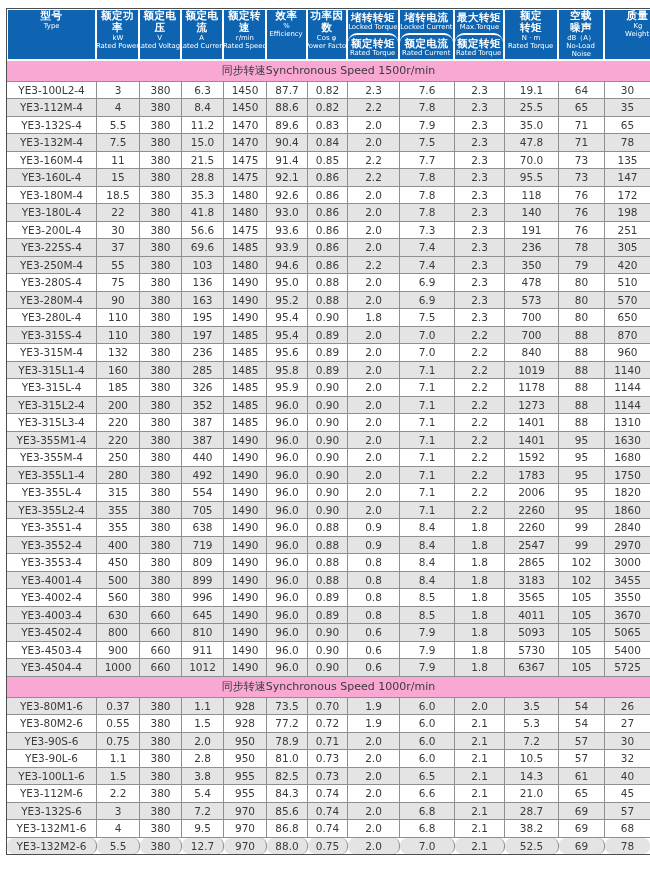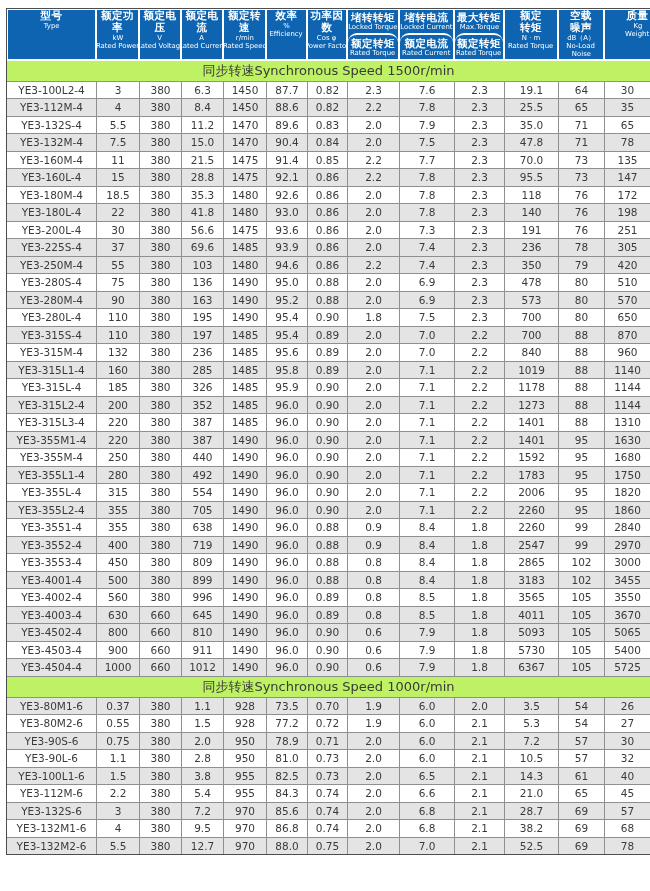--- a/index.html
+++ b/index.html
@@ -43,44 +43,44 @@
   .th-zh { font-size: 10.5px; font-weight: bold; letter-spacing: 0.5px; }
   .th-en { font-size: 7.5px; transform: scale(0.92); white-space: nowrap; }
   .th-frac { display: flex; flex-direction: column; height: 100%; }
   .th-frac-part {
     flex: 1; display: flex; flex-direction: column;
     align-items: center; justify-content: center; line-height: 1.05; border-radius: 9px;
   }
   .th-frac-part.bot { border-top: 2px solid #ffffff; text-align: center; }
   
   td.section-title {
-    background: #bef264;
+    background: #f9a8d4;
     color: #3a3a3a;
     text-align: center;
-    font-size: 13px;
+    font-size: 11px;
     height: 18px;
     border-bottom: 1px solid #8f8f8f;
     padding: 1px 0;
   }
   
   td.cell {
     color: #3a3a3a;
     font-size: 10.5px;
     text-align: center;
     height: 16.5px;
     padding: 0 1px;
     border-right: 1px solid #8f8f8f;
     border-bottom: 1px solid #8f8f8f;
     overflow: hidden;
     white-space: nowrap;
   }
   td.cell:last-child { border-right: 0; }
   tr.shade-gray td.cell { background: #e4e4e4; }
   tr.shade-white td.cell { background: #ffffff; }
-  tr.spec-row:last-child td.cell { border-bottom: 0; }
+  tr.spec-row:last-child td.cell { border-bottom: 0; border-radius: 7px; }
 </style>
 </head>
 <body>
 
 <div class="sheet">
   <table class="spec">
     <colgroup>
         <col style="width: 90px;">
         <col style="width: 43px;">
         <col style="width: 42px;">

